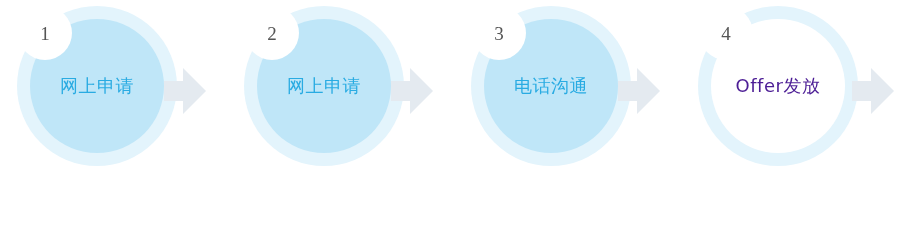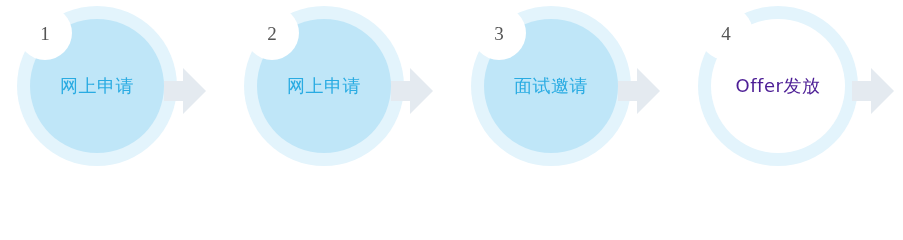--- a/index.html
+++ b/index.html
@@ -152,21 +152,21 @@
     <svg viewBox="0 0 42 46" xmlns="http://www.w3.org/2000/svg" aria-hidden="true">
       <polygon points="0,13 19,13 19,0 42,23 19,46 19,33 0,33" fill="#e4eaf0"></polygon>
     </svg>
   </div>
 
   <div class="step" style="left:460px;">
     <div class="ring"></div>
     <div class="disc"></div>
     <div class="notch"></div>
     <div class="step-number">3</div>
-    <div class="step-label">面试邀请</div>
+    <div class="step-label">电话沟通</div>
   </div>
 
   <div class="arrow" style="left:618px;">
     <svg viewBox="0 0 42 46" xmlns="http://www.w3.org/2000/svg" aria-hidden="true">
       <polygon points="0,13 19,13 19,0 42,23 19,46 19,33 0,33" fill="#e4eaf0"></polygon>
     </svg>
   </div>
 
   <div class="step hollow" style="left:687px;">
     <div class="ring"></div>

